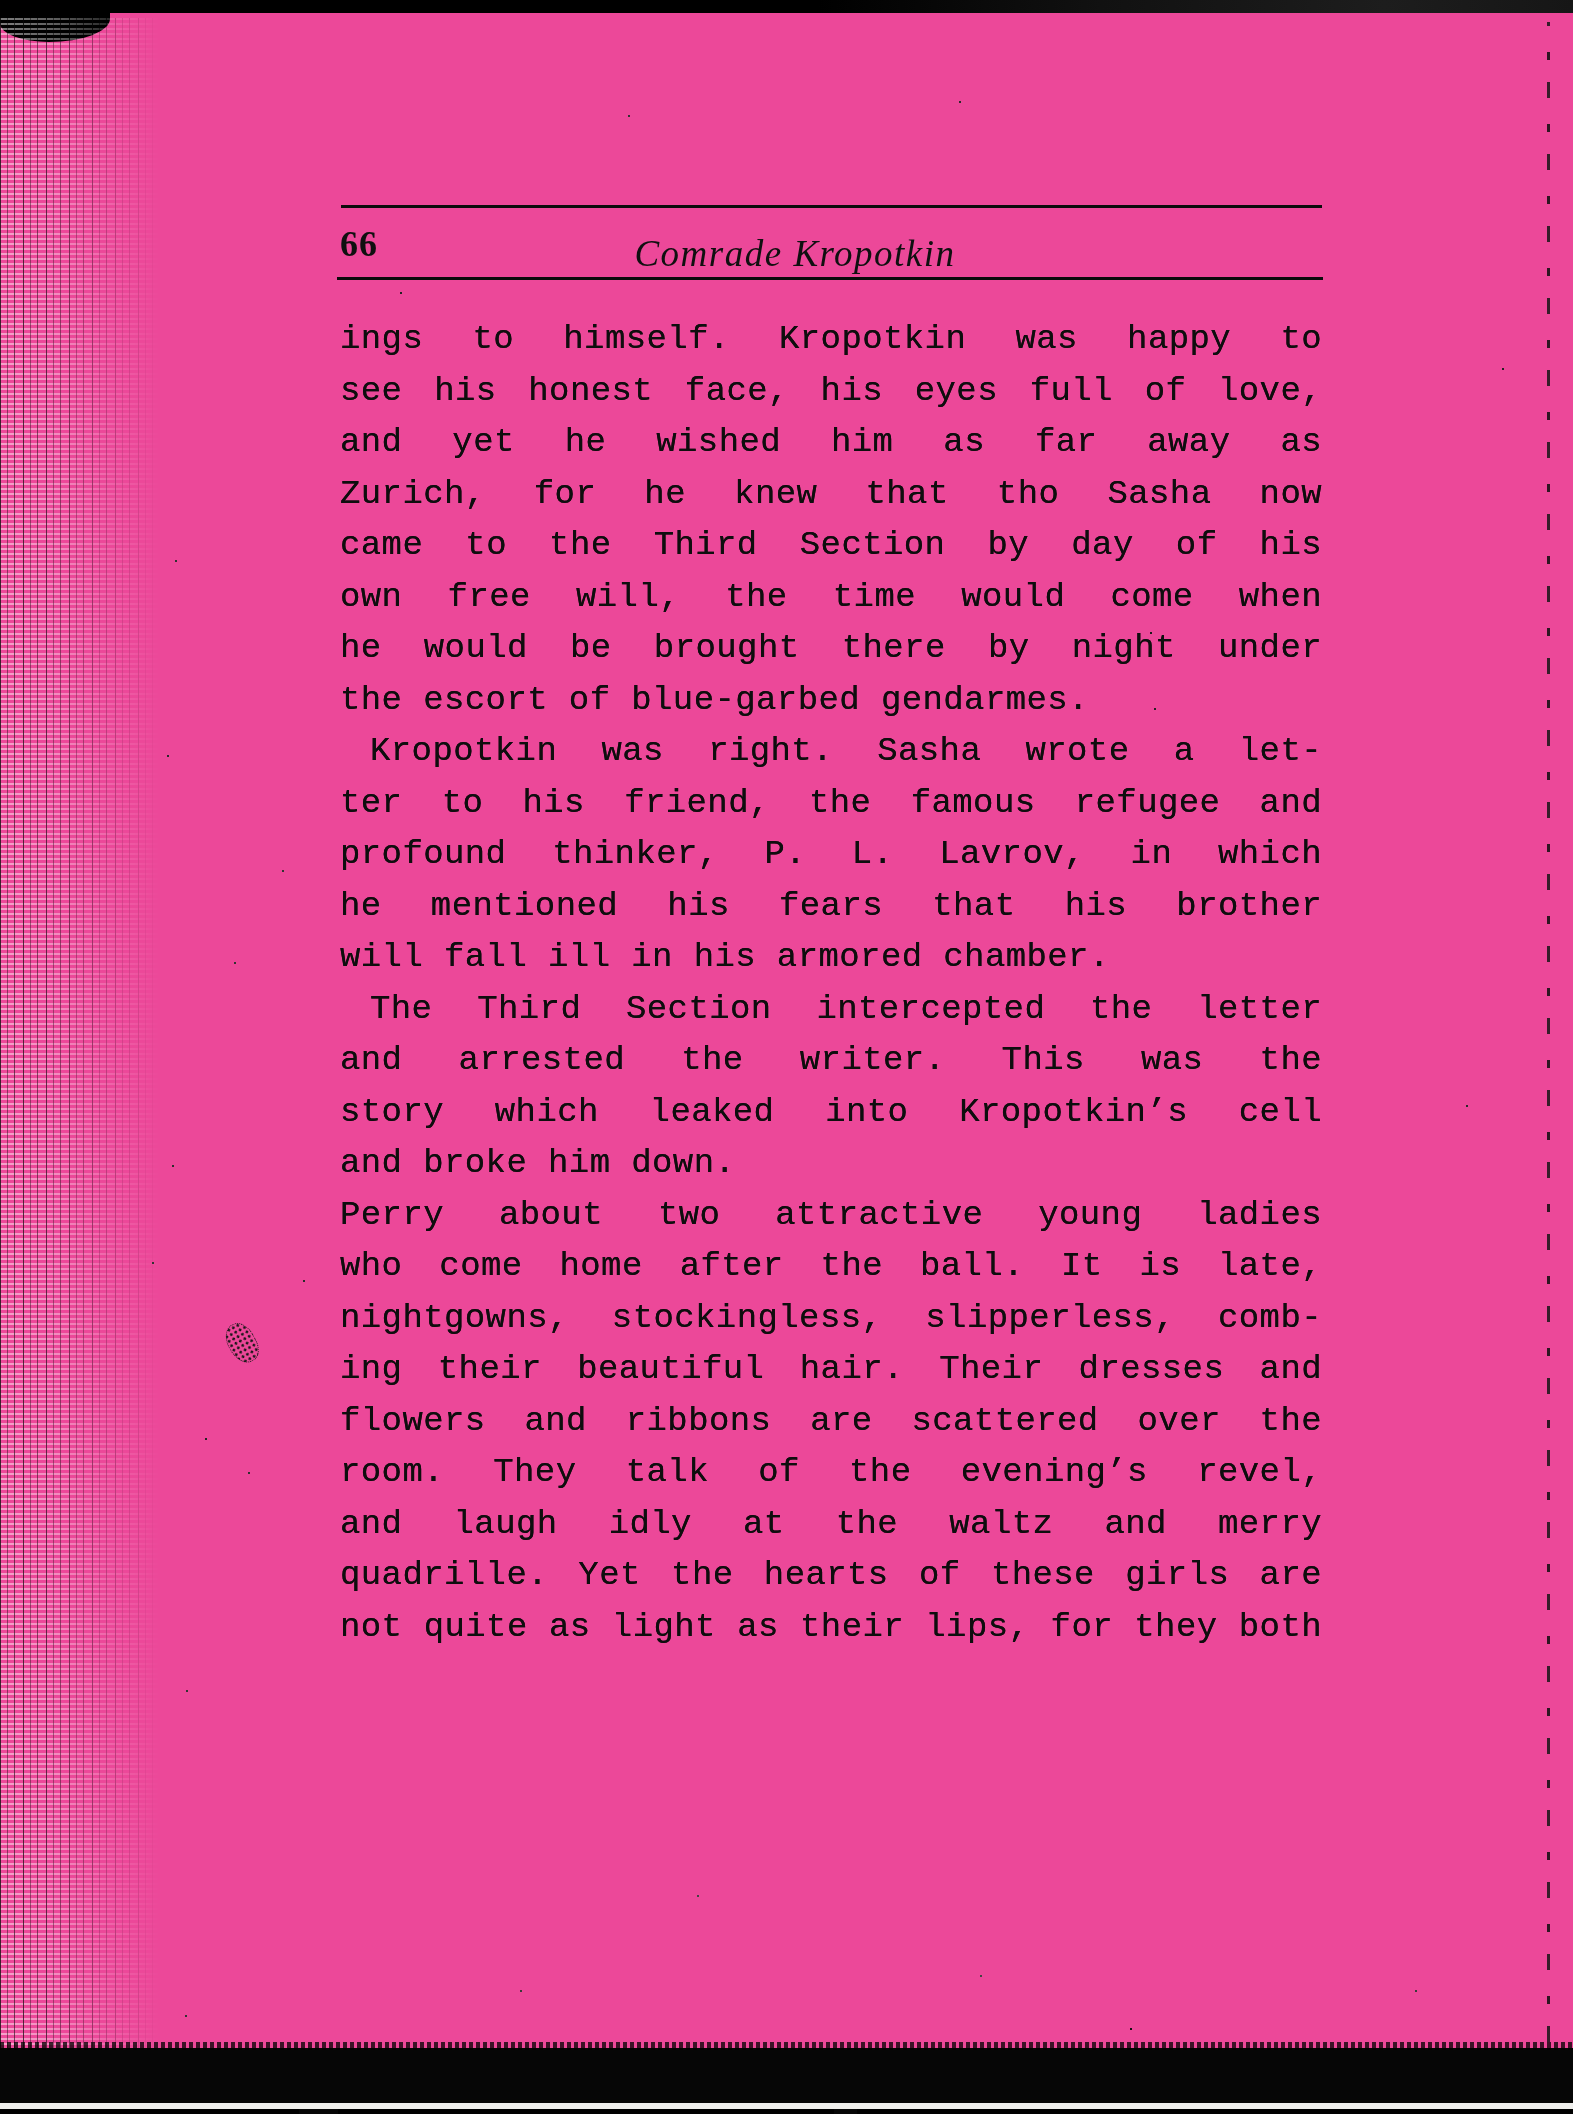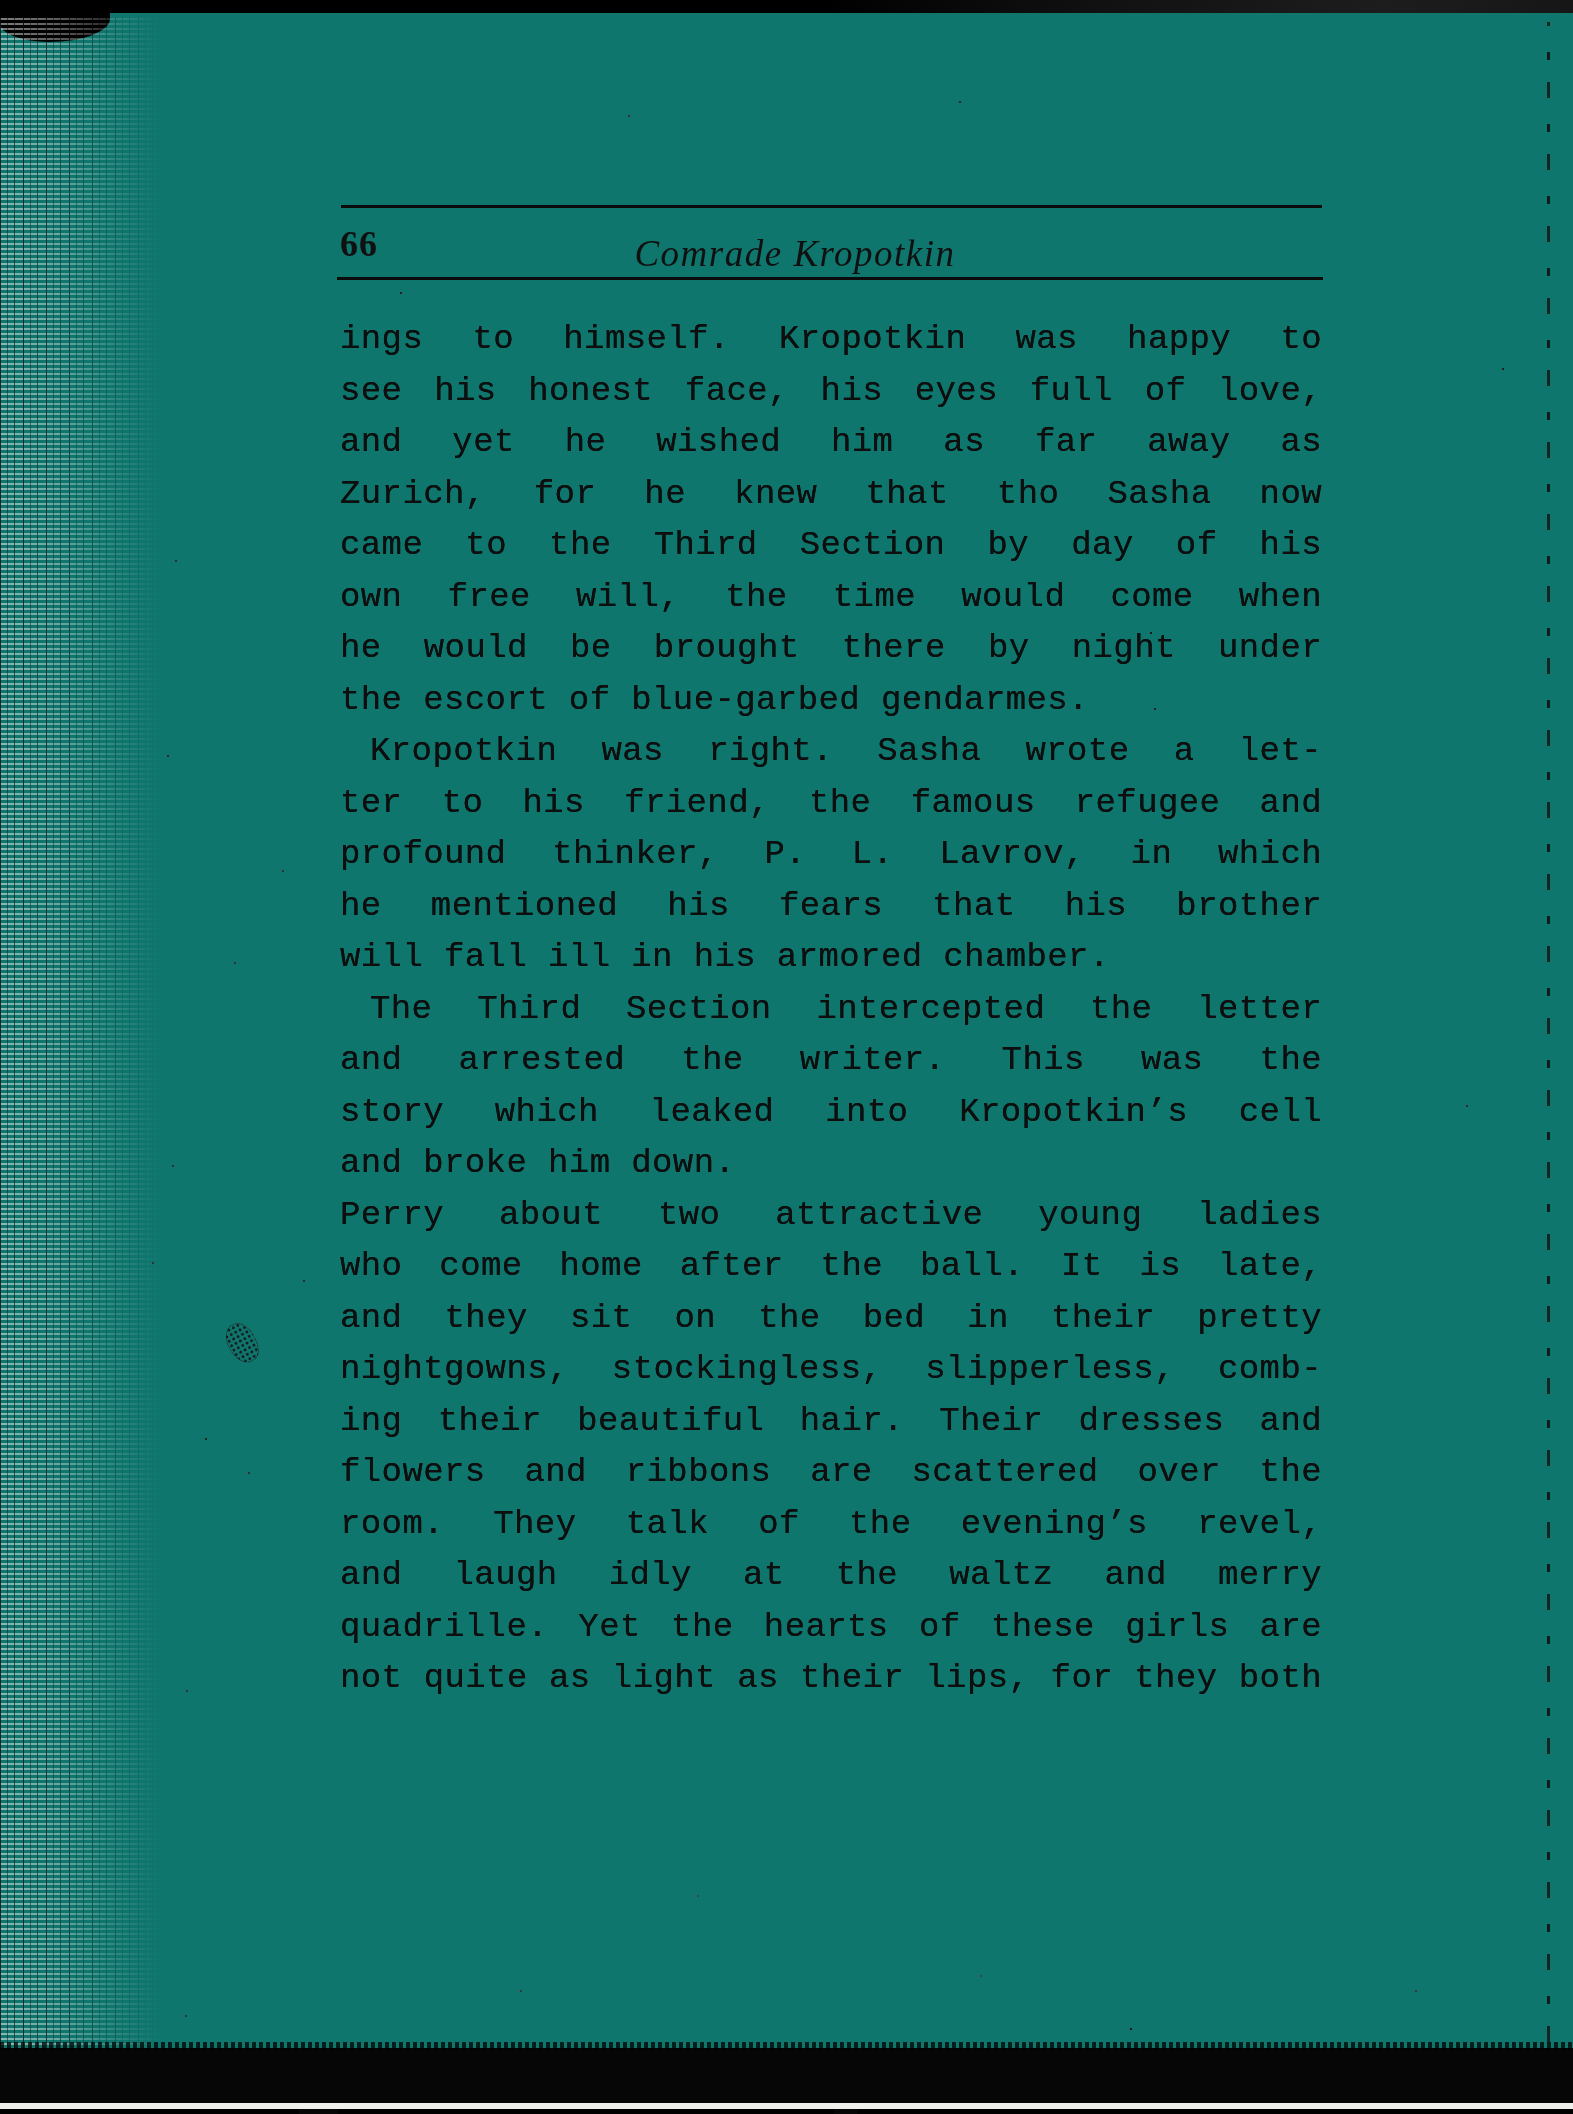--- a/index.html
+++ b/index.html
@@ -1,20 +1,20 @@
 <!DOCTYPE html>
 <html><head>
 <meta charset="utf-8">
 <style>
   html,body{margin:0;padding:0;background:#777;}
   .page{
     position:relative;
     width:1573px;height:2114px;
     margin:0 auto;
-    background:#0f766e;
+    background:#ec4899;
     overflow:hidden;
     font-family:"Liberation Serif", serif;
     color:#101010;
   }
 
   
   .scan-top-edge{
     position:absolute;left:0;top:0;width:1573px;height:13px;
     background:linear-gradient(90deg,#000 0%,#000 52%,#111 70%,#1d1d1d 88%,#161616 100%);
   }
@@ -142,21 +142,20 @@
     <div class="ln">he mentioned his fears that his brother</div>
     <div class="ln end">will fall ill in his armored chamber.</div>
 
     <div class="ln ind">The Third Section intercepted the letter</div>
     <div class="ln">and arrested the writer. This was the</div>
     <div class="ln">story which leaked into Kropotkin’s cell</div>
     <div class="ln end">and broke him down.</div>
 
     <div class="ln">Perry about two attractive young ladies</div>
     <div class="ln">who come home after the ball. It is late,</div>
-    <div class="ln">and they sit on the bed in their pretty</div>
     <div class="ln">nightgowns, stockingless, slipperless, comb-</div>
     <div class="ln">ing their beautiful hair. Their dresses and</div>
     <div class="ln">flowers and ribbons are scattered over the</div>
     <div class="ln">room. They talk of the evening’s revel,</div>
     <div class="ln">and laugh idly at the waltz and merry</div>
     <div class="ln">quadrille. Yet the hearts of these girls are</div>
     <div class="ln">not quite as light as their lips, for they both</div>
   </div>
 
   <div class="bottom-band"></div>

